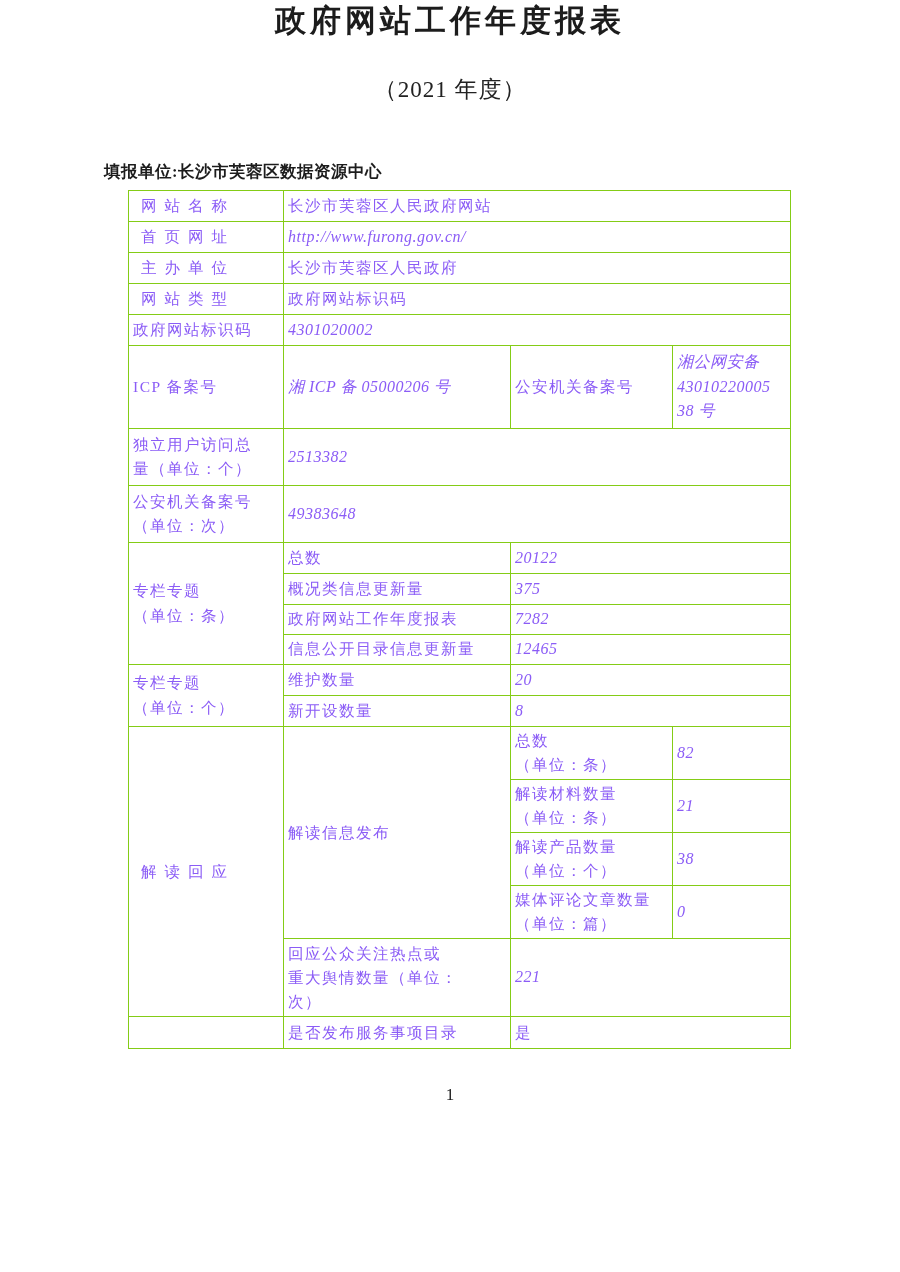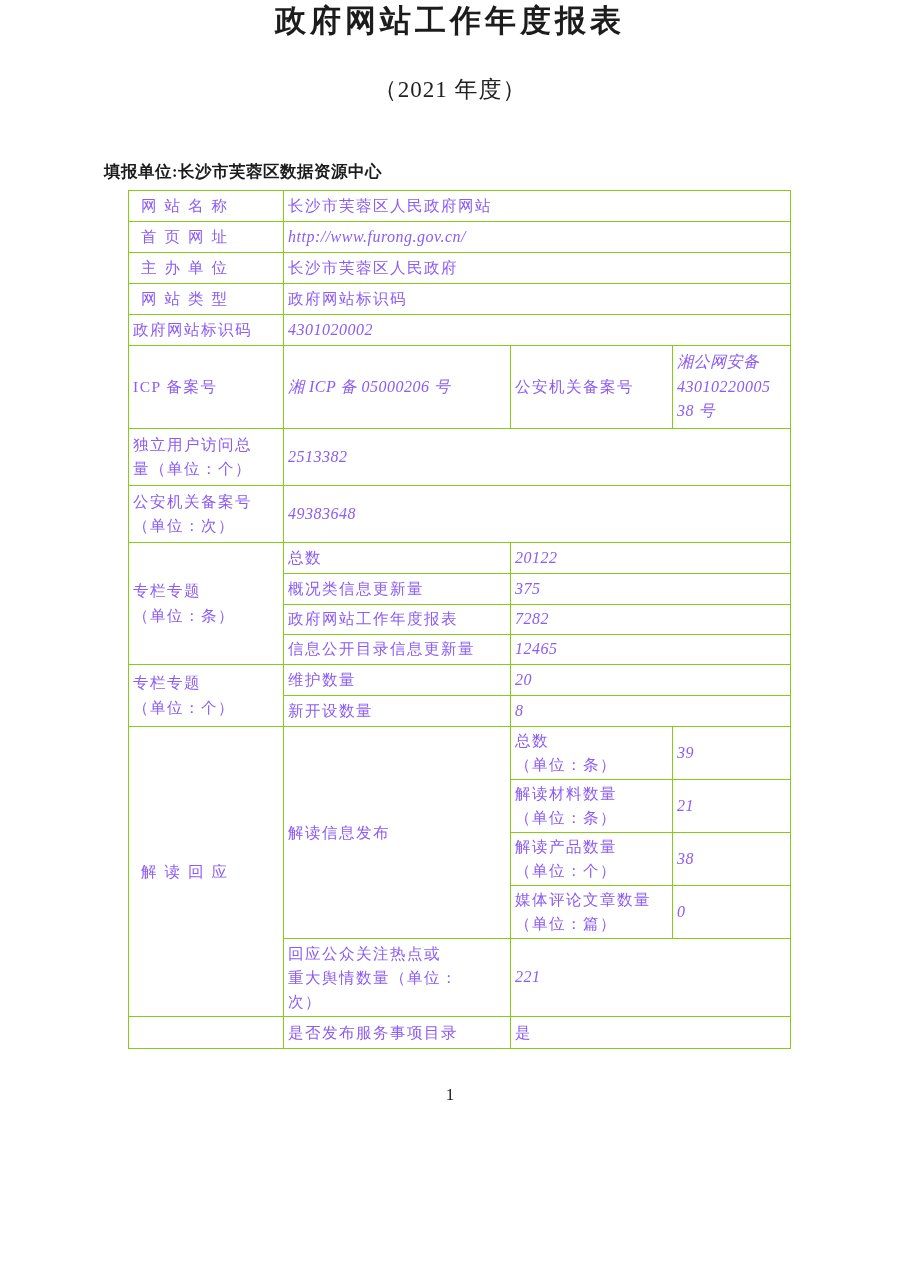--- a/index.html
+++ b/index.html
@@ -156,21 +156,21 @@
     </tr>
     <tr class="r31">
       <td>新开设数量</td>
       <td colspan="2" class="num">8</td>
     </tr>
     <tr class="r52">
       <td rowspan="5" class="sp">解读回应</td>
       <td rowspan="4">解读信息发布</td>
       <td>总数
 （单位：条）</td>
-      <td class="num">39</td>
+      <td class="num">82</td>
     </tr>
     <tr class="r52">
       <td>解读材料数量
 （单位：条）</td>
       <td class="num">21</td>
     </tr>
     <tr class="r52">
       <td>解读产品数量
 （单位：个）</td>
       <td class="num">38</td>

